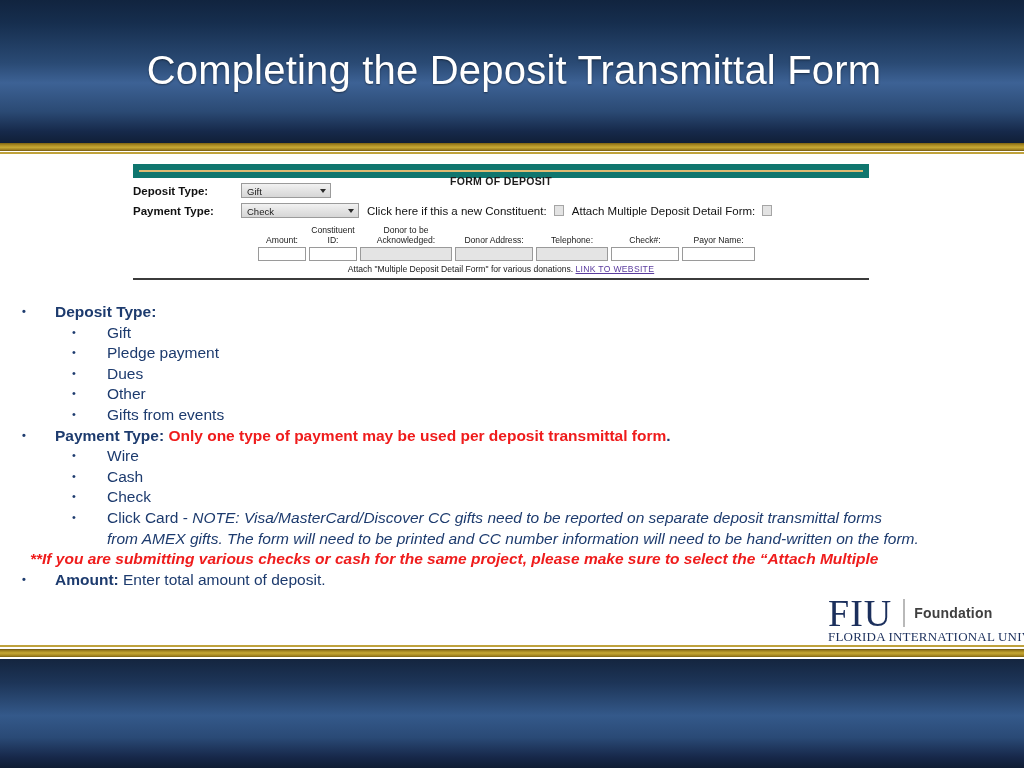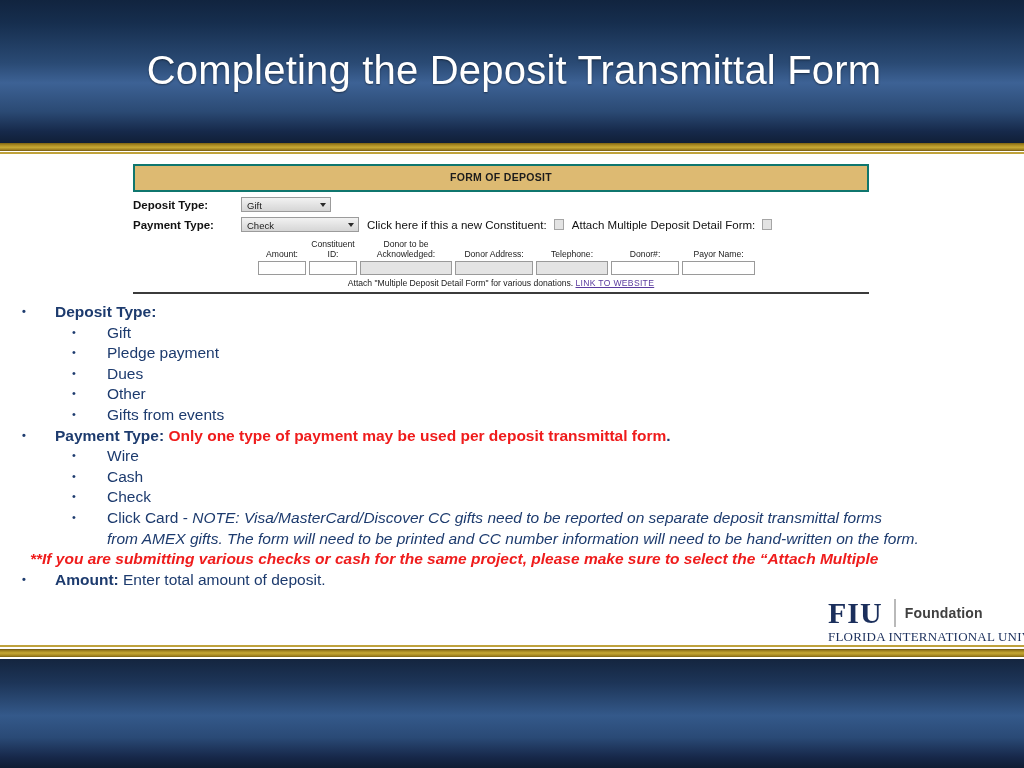--- a/index.html
+++ b/index.html
@@ -100,24 +100,24 @@
   
   .form-block {
     position: absolute;
     left: 133px;
     top: 164px;
     width: 736px;
     font-family: "Liberation Sans", sans-serif;
     color: #000000;
   }
   .form-header {
-    height: 28px;
+    height: 14px;
     line-height: 22px;
     background: #ddba72;
-    border: 2px solid #0f766e;
+    border: 6px solid #0f766e;
     text-align: center;
     font-size: 10.5px;
     font-weight: 600;
     letter-spacing: 0.3px;
     color: #1c1c1c;
     box-sizing: border-box;
   }
   .form-row {
     display: flex;
     align-items: center;
@@ -276,22 +276,22 @@
     top: 598px;
     width: 186px;
     height: 46px;
   }
   .logo-top {
     display: flex;
     align-items: center;
   }
   .logo-fiu {
     font-family: "Liberation Serif", serif;
-    font-weight: bold;
-    font-size: 30px;
+    font-weight: normal;
+    font-size: 38px;
     line-height: 30px;
     color: #1b2f5c;
     letter-spacing: 1px;
   }
   .logo-divider {
     width: 2px;
     height: 28px;
     background: #b9b9b9;
     margin: 0 9px 0 11px;
   }
@@ -364,21 +364,21 @@
         </div>
         <div class="field-col" style="width: 78px;">
           <div class="field-head">Donor Address:</div>
           <div class="field-box disabled"></div>
         </div>
         <div class="field-col" style="width: 72px;">
           <div class="field-head">Telephone:</div>
           <div class="field-box disabled"></div>
         </div>
         <div class="field-col" style="width: 68px;">
-          <div class="field-head">Donor#:</div>
+          <div class="field-head">Check#:</div>
           <div class="field-box"></div>
         </div>
         <div class="field-col" style="width: 73px;">
           <div class="field-head">Payor Name:</div>
           <div class="field-box"></div>
         </div>
       </div>
 
     <div class="form-note">
       <div><span>Attach "Multiple Deposit Detail Form" for various donations. </span><span class="form-link">LINK TO WEBSITE</span></div>

